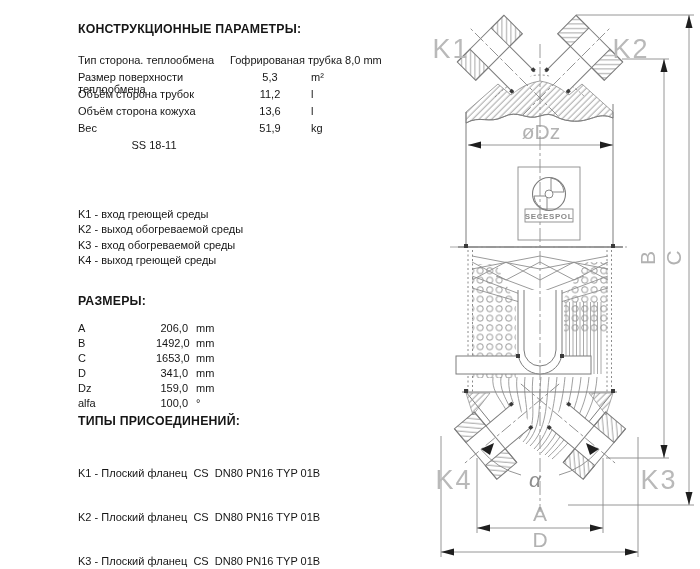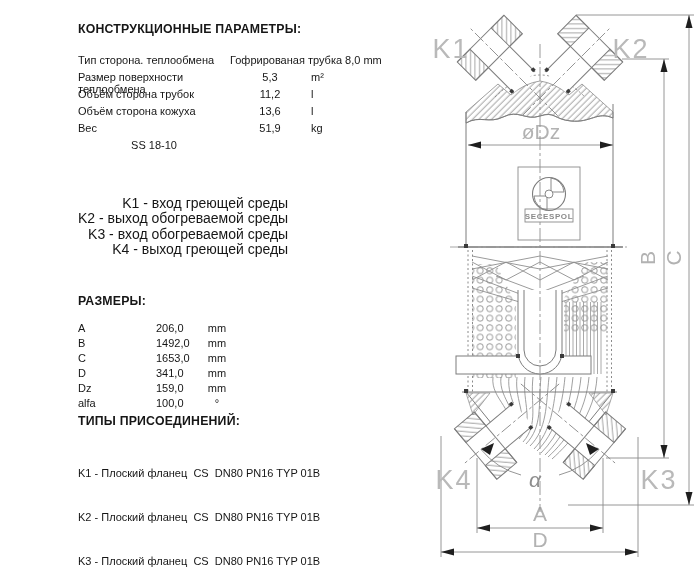--- a/index.html
+++ b/index.html
@@ -7,26 +7,26 @@
          font-family:"Liberation Sans", sans-serif;color:#161616;margin-left:48px;}
   .abs{position:absolute;}
   h2{margin:0;font-size:12.3px;font-weight:bold;letter-spacing:.2px;white-space:nowrap;}
   .t1{top:22px;left:30px;}
   .tbl1{top:54px;left:30px;width:350px;}
   .tbl1 .row{display:grid;grid-template-columns:152px 80px 60px;height:17px;font-size:11px;align-items:baseline;}
   .tbl1 .val{text-align:center;}
   .tbl1 .val.long{grid-column:2/4;text-align:left;white-space:nowrap;}
   .tbl1 .unit{padding-left:1px;}
   .t2{top:169px;left:30px;line-height:16.5px;}
-  .list2{top:196px;left:30px;font-size:14px;line-height:15.4px;text-align:right;}
+  .list2{top:207px;left:30px;font-size:11px;line-height:15.4px;}
   .t3{top:294px;left:30px;}
   .tbl3{top:322px;left:30px;width:250px;}
   .tbl3 .row{display:grid;grid-template-columns:78px 32px 50px;height:15px;font-size:11px;align-items:baseline;}
-  .tbl3 .val{}
-  .tbl3 .unit{padding-left:8px;text-align:center;}
+  .tbl3 .val{text-align:right;}
+  .tbl3 .unit{padding-left:8px;}
   .t4{top:414px;left:30px;}
   .list4{top:437px;left:30px;font-size:11px;line-height:14.6px;white-space:pre;}
   svg text{font-family:"Liberation Sans", sans-serif;}
   .klbl{font-size:27px;fill:#b9b9b9;letter-spacing:2px;}
   .dimlbl{font-size:21px;fill:#b2b2b2;}
   .alpha{font-size:21px;fill:#8e8e8e;font-style:italic;}
   .logotext{font-size:8px;font-weight:bold;fill:#8a8a8a;letter-spacing:.6px;}
 </style>
 </head>
 <body>
@@ -54,21 +54,21 @@
       <span>Объём сторона кожуха</span>
       <span class="val">13,6</span>
       <span class="unit">l</span>
     </div>
     <div class="row">
       <span>Вес</span>
       <span class="val">51,9</span>
       <span class="unit">kg</span>
     </div>
     <div class="row">
-      <span class="val">SS 18-10</span>
+      <span class="val">SS 18-11</span>
       <span class="unit"></span>
     </div>
   </div>
 
 
   <div class="abs list2">
     <div>K1 - вход греющей среды</div>
     <div>K2 - выход обогреваемой среды</div>
     <div>K3 - вход обогреваемой среды</div>
     <div>K4 - выход греющей среды</div>

